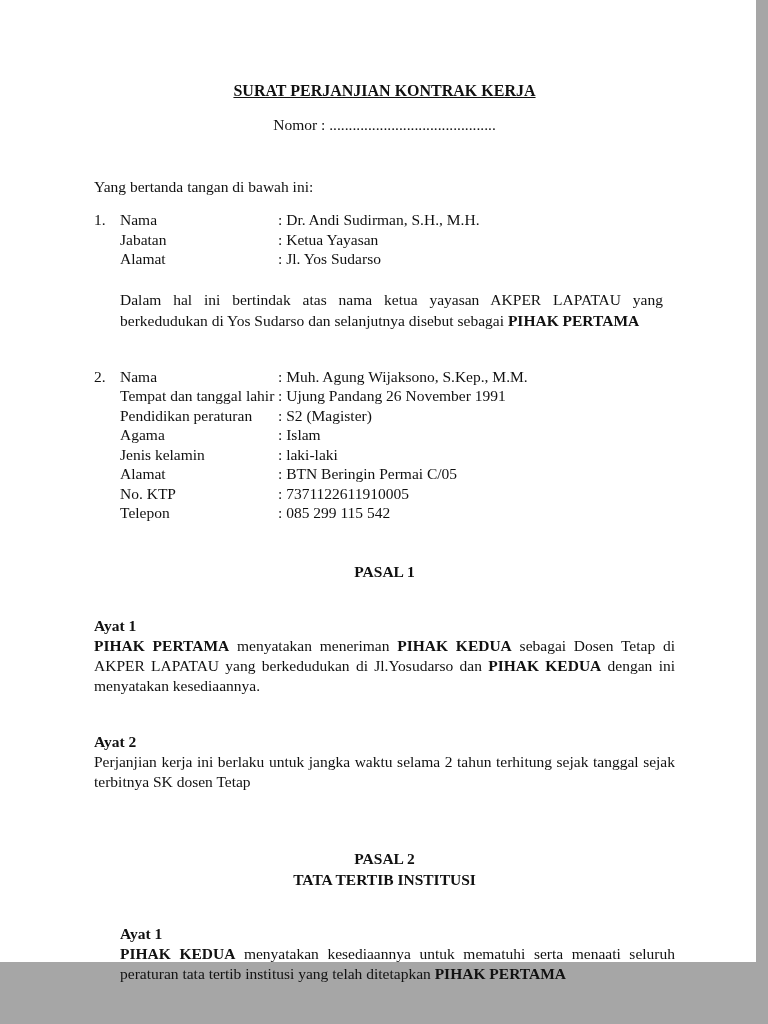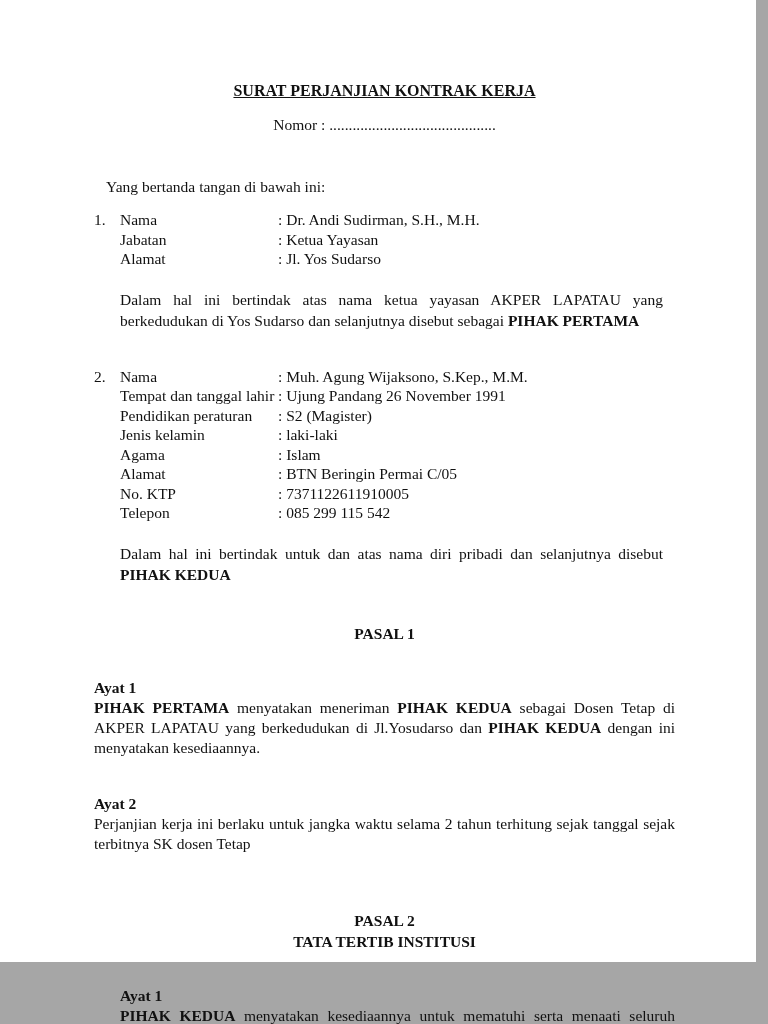--- a/index.html
+++ b/index.html
@@ -29,21 +29,21 @@
     font-weight: bold;
     font-size: 16px;
     text-decoration: underline;
     margin: 0 0 16px 0;
   }
   .doc-number {
     text-align: center;
     margin: 0 0 44px 0;
   }
   .intro {
-    margin: 0 0 14px 12px;
+    margin: 0 0 14px 0;
   }
   .frow {
     display: flex;
     line-height: 19.5px;
   }
   .fnum {
     width: 26px;
     flex: 0 0 26px;
   }
   .flabel {
@@ -122,44 +122,43 @@
         <span class="flabel">Tempat dan tanggal lahir</span>
         <span class="fvalue">: Ujung Pandang 26 November 1991</span>
       </div>
       <div class="frow">
         <span class="fnum"></span>
         <span class="flabel">Pendidikan peraturan</span>
         <span class="fvalue">: S2 (Magister)</span>
       </div>
       <div class="frow">
         <span class="fnum"></span>
-        <span class="flabel">Jenis kelamin</span>
-        <span class="fvalue">: laki-laki</span>
+        <span class="flabel">Agama</span>
+        <span class="fvalue">: Islam</span>
       </div>
       <div class="frow">
         <span class="fnum"></span>
-        <span class="flabel">Agama</span>
-        <span class="fvalue">: Islam</span>
+        <span class="flabel">Jenis kelamin</span>
+        <span class="fvalue">: laki-laki</span>
       </div>
       <div class="frow">
         <span class="fnum"></span>
         <span class="flabel">Alamat</span>
         <span class="fvalue">: BTN Beringin Permai C/05</span>
       </div>
       <div class="frow">
         <span class="fnum"></span>
         <span class="flabel">No. KTP</span>
         <span class="fvalue">: 7371122611910005</span>
       </div>
       <div class="frow">
         <span class="fnum"></span>
         <span class="flabel">Telepon</span>
         <span class="fvalue">: 085 299 115 542</span>
       </div>
-      <div class="statement"><span>Dalam hal ini bertindak untuk dan atas nama diri pribadi dan selanjutnya disebut </span><b>PIHAK KEDUA</b></div>
     </div>
 
     <div class="pasal-heading pasal1-heading">
       <div>PASAL 1</div>
     </div>
 
     <div class="ayat-label">Ayat 1</div>
     <div class="ayat-para"><b>PIHAK PERTAMA</b><span> menyatakan meneriman </span><b>PIHAK KEDUA</b><span> sebagai Dosen Tetap  di AKPER LAPATAU yang berkedudukan di Jl.Yosudarso  dan </span><b>PIHAK KEDUA</b><span> dengan ini menyatakan kesediaannya.</span></div>
 
     <div class="ayat-label ayat-gap" style="margin-top:36px;">Ayat 2</div>

